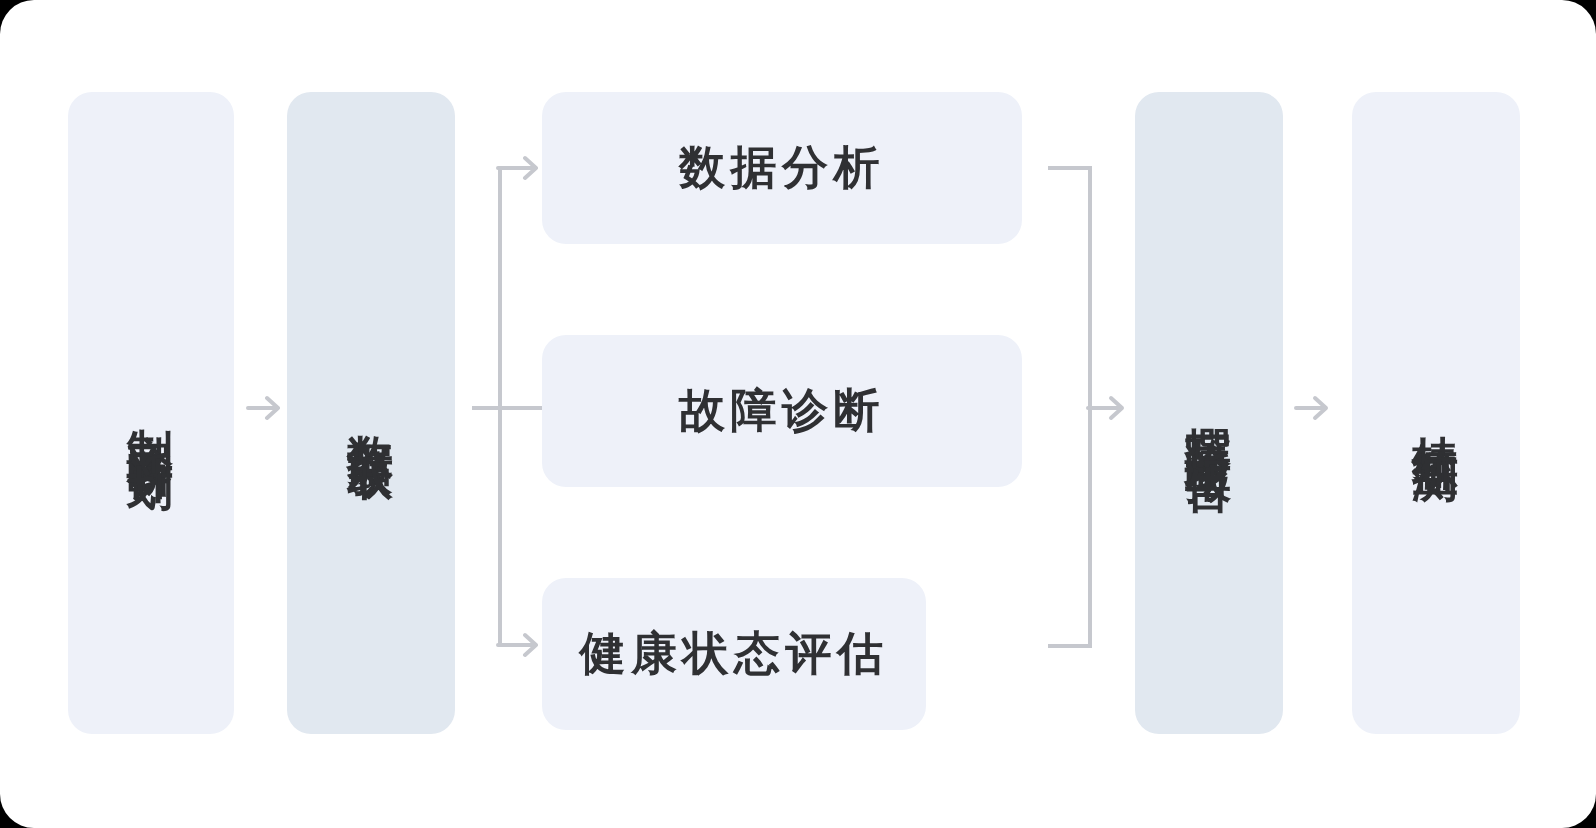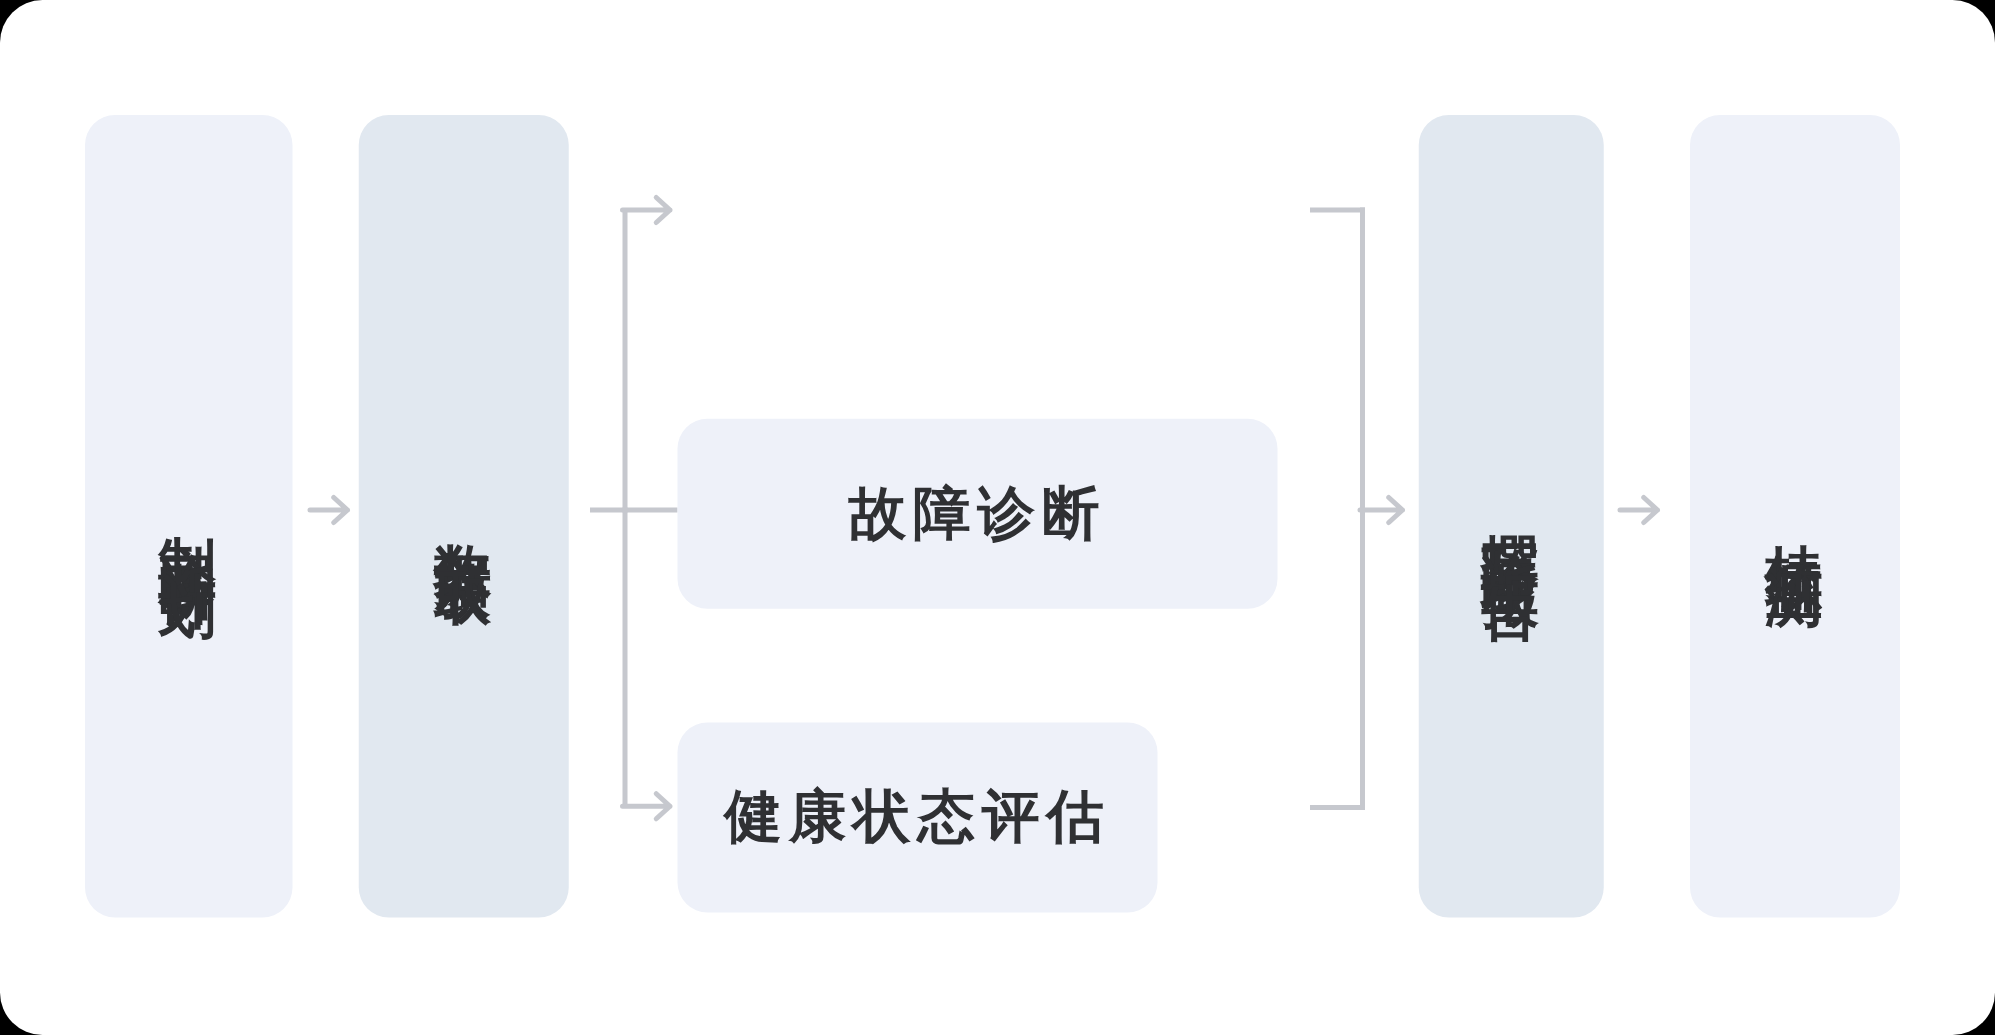--- a/index.html
+++ b/index.html
@@ -88,20 +88,23 @@
   <svg class="arrow-svg" style="left:498px; top:152px; width:46px; height:32px;" viewBox="0 0 46 32">
     <path d="M0,16 L38,16 M27,6 L38,16 L27,26"></path>
   </svg>
 
   <div class="conn h" style="left:498px; top:406px; width:44px;"></div>
 
   <svg class="arrow-svg" style="left:498px; top:629px; width:46px; height:32px;" viewBox="0 0 46 32">
     <path d="M0,16 L38,16 M27,6 L38,16 L27,26"></path>
   </svg>
 
+  <div class="node horizontal tone-light" style="left:542px; top:92px; width:480px; height:152px;">
+    <span class="label">数据分析</span>
+  </div>
 
   <div class="node horizontal tone-light" style="left:542px; top:335px; width:480px; height:152px;text-align:center;">
     <span class="label">故障诊断</span>
   </div>
 
   <div class="node horizontal tone-light" style="left:542px; top:578px; width:384px; height:152px;">
     <span class="label">健康状态评估</span>
   </div>
 
   <div class="conn h" style="left:1048px; top:166px; width:44px;"></div>

